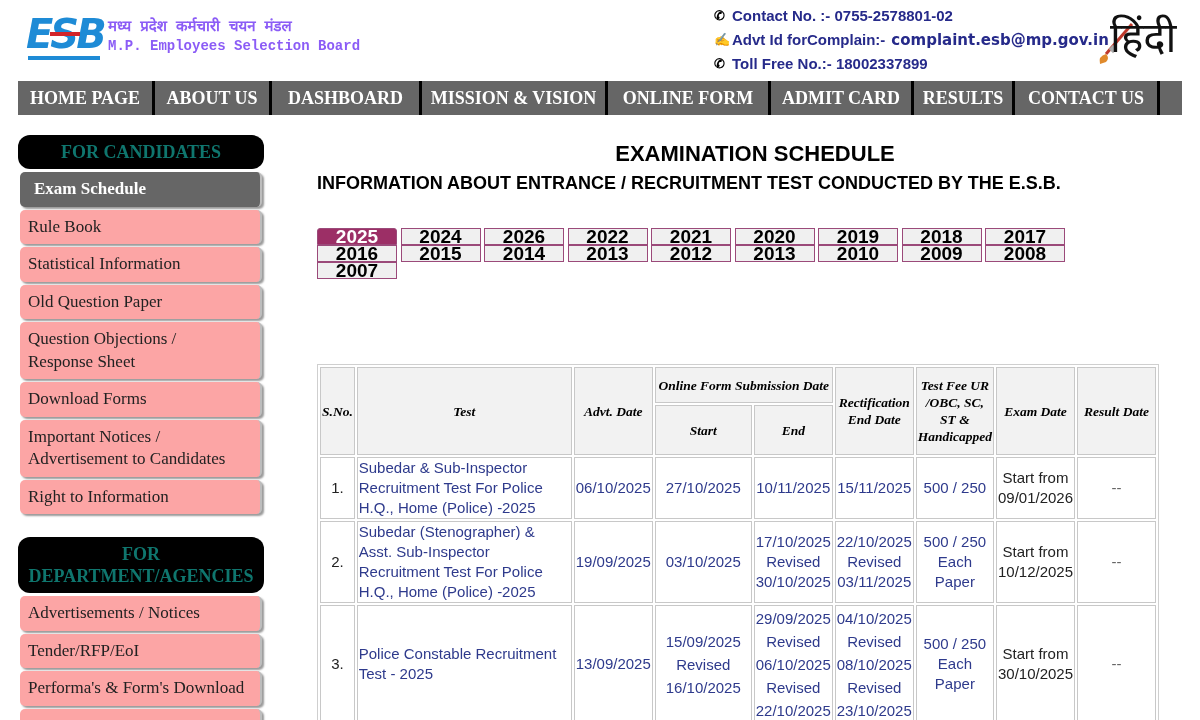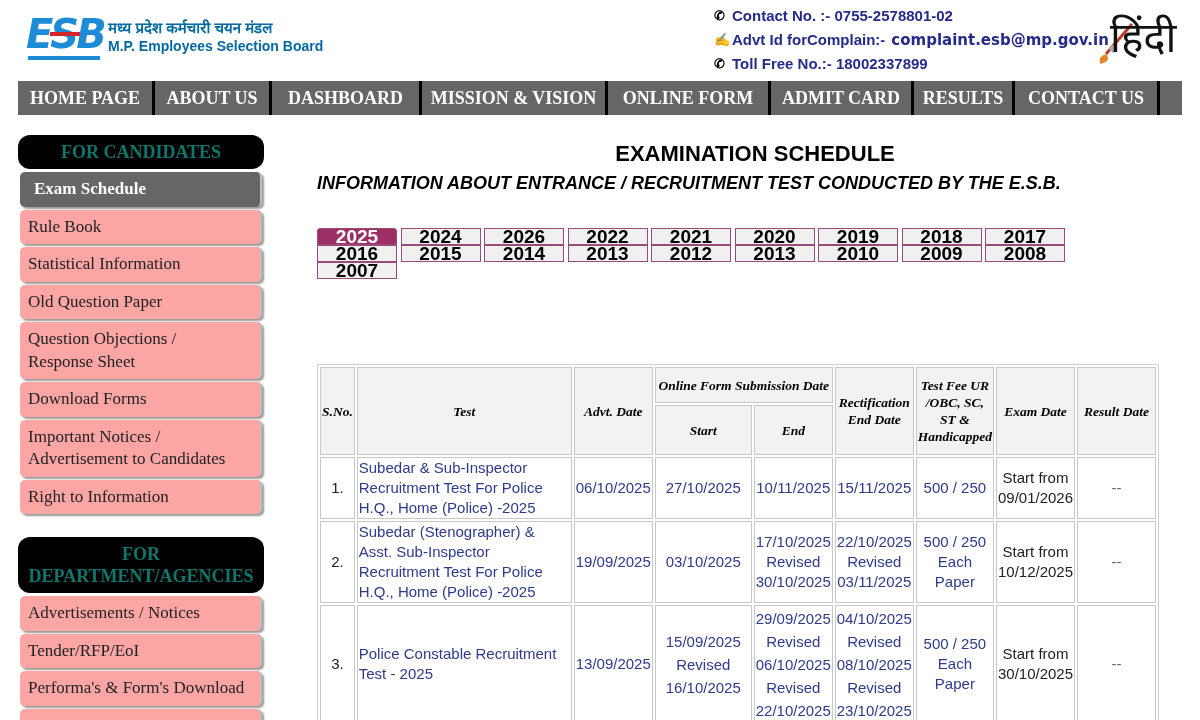--- a/index.html
+++ b/index.html
@@ -6,21 +6,21 @@
   html, body { width: 1200px; height: 720px; overflow: hidden; background: #ffffff; }
   body { font-family: "Liberation Serif", serif; color: #000; position: relative; }
 
   
   .header { position: absolute; left: 0; top: 0; width: 1200px; height: 80px; }
   .logo { position: absolute; left: 26px; top: 14px; display: flex; align-items: center; }
   .logo-mark { width: 78px; height: 46px; position: relative; }
   .logo-mark .letters { font-family: "DejaVu Sans", sans-serif; font-weight: bold; font-size: 40px; color: #1e8bd6; letter-spacing: -3px; line-height: 40px; font-style: italic; }
   .logo-mark .underline { position: absolute; left: 2px; bottom: 0; width: 72px; height: 4px; background: #1e8bd6; }
   .logo-mark .red-bar { position: absolute; left: 24px; top: 18px; width: 30px; height: 4px; background: #d3252a; }
-  .logo-text { margin-left: 4px; color: #0369a1; font-family: Liberation Sans, sans-serif; font-weight: bold; line-height: 18px; }
+  .logo-text { margin-left: 4px; color: #8b5cf6; font-family: Liberation Mono, monospace; font-weight: bold; line-height: 18px; }
   .logo-text .hi { font-size: 15px; }
   .logo-text .en { font-size: 14px; }
 
   .contact { position: absolute; left: 714px; top: 4px; color: #262a8a; font-family: "Liberation Sans", sans-serif; font-weight: bold; font-size: 15px; line-height: 24px; }
   .contact .row { display: flex; align-items: center; }
   .contact .ico { width: 18px; font-size: 13px; color: #000; }
   .contact .email { margin-left: 6px; font-family: "DejaVu Sans", sans-serif; font-size: 15px; }
 
   .hindi-btn { position: absolute; left: 1096px; top: 10px; width: 90px; height: 56px; display: flex; align-items: center; }
   .hindi-btn .brush { position: absolute; left: 0; top: 10px; width: 40px; height: 46px; }
@@ -33,21 +33,21 @@
   
   .sidebar { position: absolute; left: 18px; top: 135px; width: 246px; }
   .side-head { background: #000; color: #0f766e; font-weight: bold; font-size: 18px; text-align: center; border-radius: 12px; padding: 6px 6px; line-height: 22px; margin-bottom: 3px; }
   .side-item { background: #fca5a5; border-radius: 5px; margin: 0 2px 3px 2px; padding: 6px 8px 6px 8px; font-size: 17px; line-height: 22.5px; box-shadow: 2px 2px 2px #9a9a9a; border-right: 2px solid #bdbdbd; cursor: pointer; color: #222; }
   .side-item.active { background: #666666; color: #fff; font-weight: bold; padding-left: 14px; }
   .side-gap { height: 20px; }
 
   
   .main { position: absolute; left: 300px; top: 140px; width: 880px; }
   .title { text-align: center; font-family: "Liberation Sans", sans-serif; font-weight: bold; font-size: 22px; line-height: 28px; margin-left: 30px; }
-  .subtitle { font-family: "Liberation Sans", sans-serif; font-weight: bold; font-size: 18px; line-height: 22px; margin: 4px 0 0 17px; font-style: italic; }
+  .subtitle { font-family: "Liberation Sans", sans-serif; font-weight: bold; font-size: 18px; line-height: 22px; margin: 4px 0 0 17px; }
 
   .years { position: absolute; left: 17px; top: 88px; width: 760px; display: flex; flex-wrap: wrap; }
   .year { width: 80px; height: 17px; margin: 0 3.5px 0 0; background: #f0f0f0; border: 1px solid #9b4a7a; font-family: "Liberation Sans", sans-serif; font-weight: bold; font-size: 19px; display: flex; align-items: center; justify-content: center; cursor: pointer; }
   .year.active { background: #9c2f66; color: #fff; border-radius: 3px 3px 0 0; }
 
   .tbl-wrap { position: absolute; left: 17px; top: 224px; }
   table { border-collapse: separate; border-spacing: 2px; border: 1px solid #cfcfcf; background: #ffffff; }
   th, td { border: 1px solid #c8c8c8; }
   th { background: #f2f2f2; font-family: "Liberation Serif", serif; font-style: italic; font-weight: bold; font-size: 13.5px; line-height: 17px; text-align: center; vertical-align: middle; padding: 2px 1px; }
   td { font-family: "Liberation Sans", sans-serif; font-size: 15px; line-height: 20px; color: #2e3a8c; vertical-align: middle; text-align: center; padding: 0 0; }

